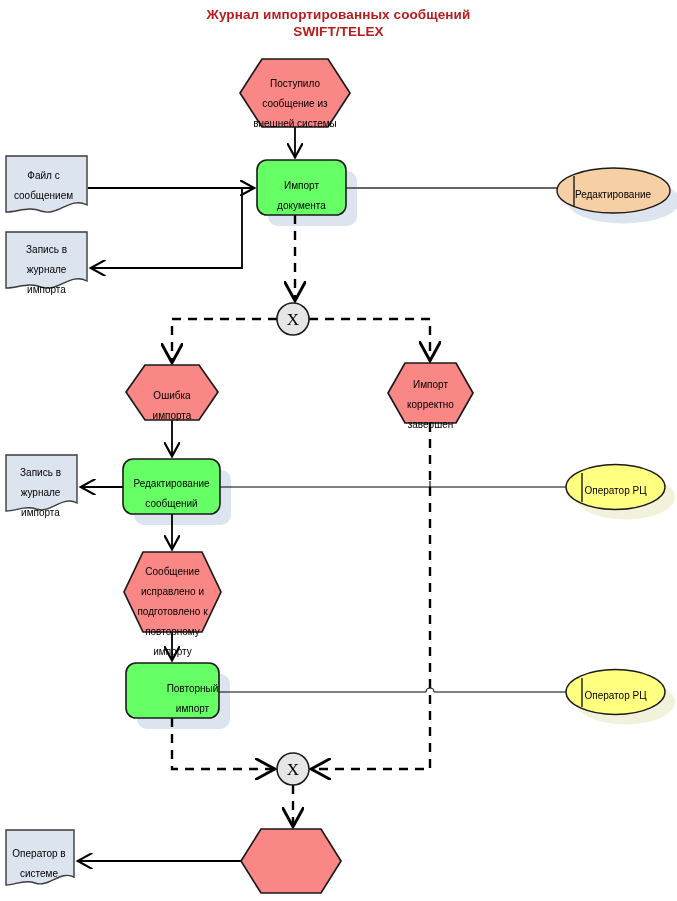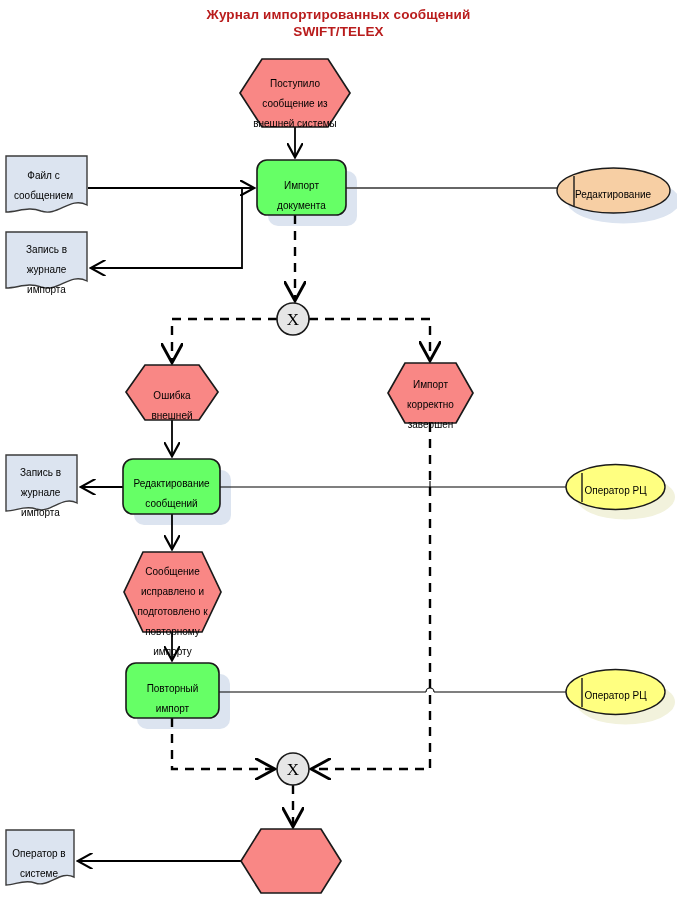--- a/index.html
+++ b/index.html
@@ -166,42 +166,42 @@
 импорта</div>
 
   <div class="node-label" style="left:257px; top:176px; width:89px;">Импорт
 документа</div>
 
   <div class="node-label" style="left:559px; top:185px; width:108px;">Редактирование</div>
 
   <div class="gw-label" style="left:277px; top:311px; width:32px;">X</div>
 
   <div class="node-label" style="left:126px; top:386px; width:92px;">Ошибка
-внешней</div>
+импорта</div>
 
   <div class="node-label" style="left:388px; top:375px; width:85px;">Импорт
 корректно
 завершен</div>
 
   <div class="node-label" style="left:4px; top:463px; width:73px;">Запись в
 журнале
 импорта</div>
 
   <div class="node-label" style="left:121px; top:474px; width:101px;">Редактирование
 сообщений</div>
 
   <div class="node-label" style="left:568px; top:481px; width:95px;">Оператор РЦ</div>
 
   <div class="node-label" style="left:122px; top:562px; width:101px;">Сообщение
 исправлено и
 подготовлено к
 повторному
 импорту</div>
 
-  <div class="node-label" style="left:126px; top:679px; width:93px;">Повторный
+  <div class="node-label" style="left:126px; top:679px; width:93px;padding-left:20px;">Повторный
 импорт</div>
 
   <div class="node-label" style="left:568px; top:686px; width:95px;">Оператор РЦ</div>
 
   <div class="gw-label" style="left:277px; top:761px; width:32px;">X</div>
 
   <div class="node-label" style="left:4px; top:844px; width:70px;">Оператор в
 системе</div>
 
 

